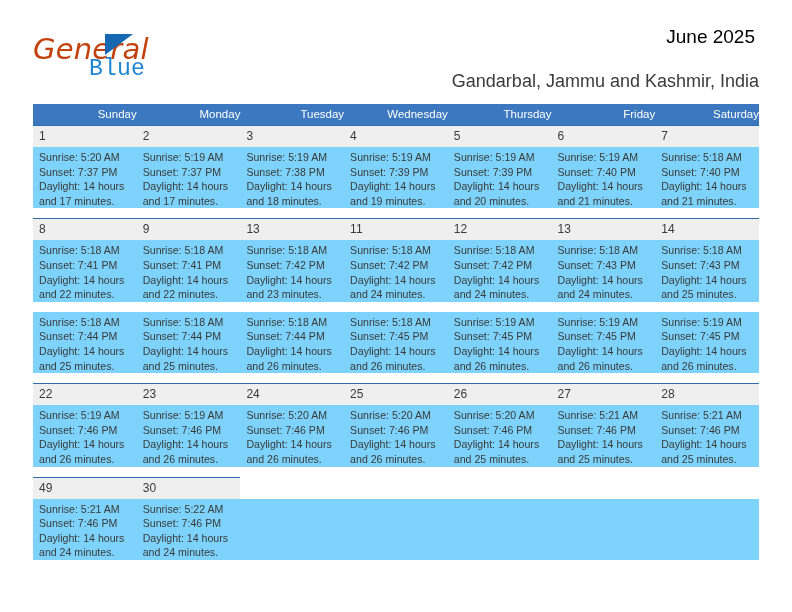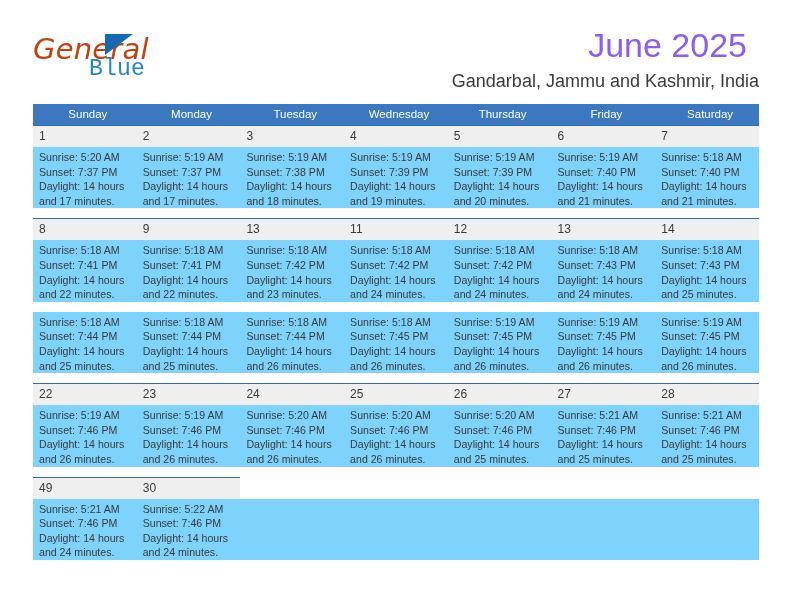--- a/index.html
+++ b/index.html
@@ -61,24 +61,24 @@
     left: 56px;
     top: 24px;
     font-size: 23px;
     letter-spacing: 0.2px;
     color: #1f85d0;
     font-family: Liberation Mono, monospace;
     font-weight: 400;
   }
   .title {
     position: absolute;
-    right: 12px;
+    right: 4px;
     top: 0;
-    font-size: 34px;
-    color: #8b5cf6;
+    font-size: 19px;
+    color: #000000;
     font-weight: 400;
     white-space: nowrap;
   }
   .subtitle {
     position: absolute;
     right: 0;
     top: 45px;
     font-size: 18px;
     color: #3b3b3b;
     font-weight: 400;
@@ -97,21 +97,21 @@
     table-layout: fixed;
     width: 726px;
   }
   table.cal col { width: 103.71px; }
 
   thead th {
     background: #3b78bf;
     color: #ffffff;
     font-size: 11.5px;
     font-weight: normal;
-    text-align: center;
+    text-align: right;
     padding: 5px 0 5px 6px;
     height: 11px;
     line-height: 11px;
   }
 
   tr.week-sep td {
     height: 10px;
     padding: 0;
     border: 0;
     background: #ffffff;

